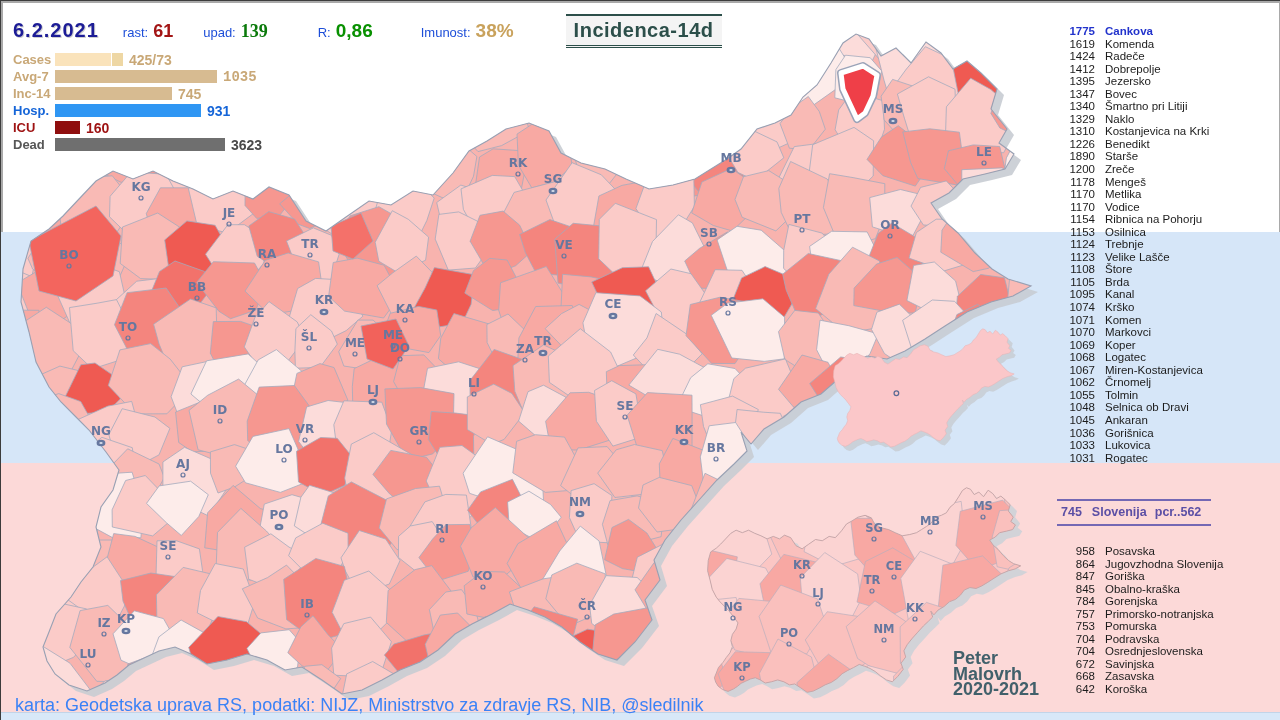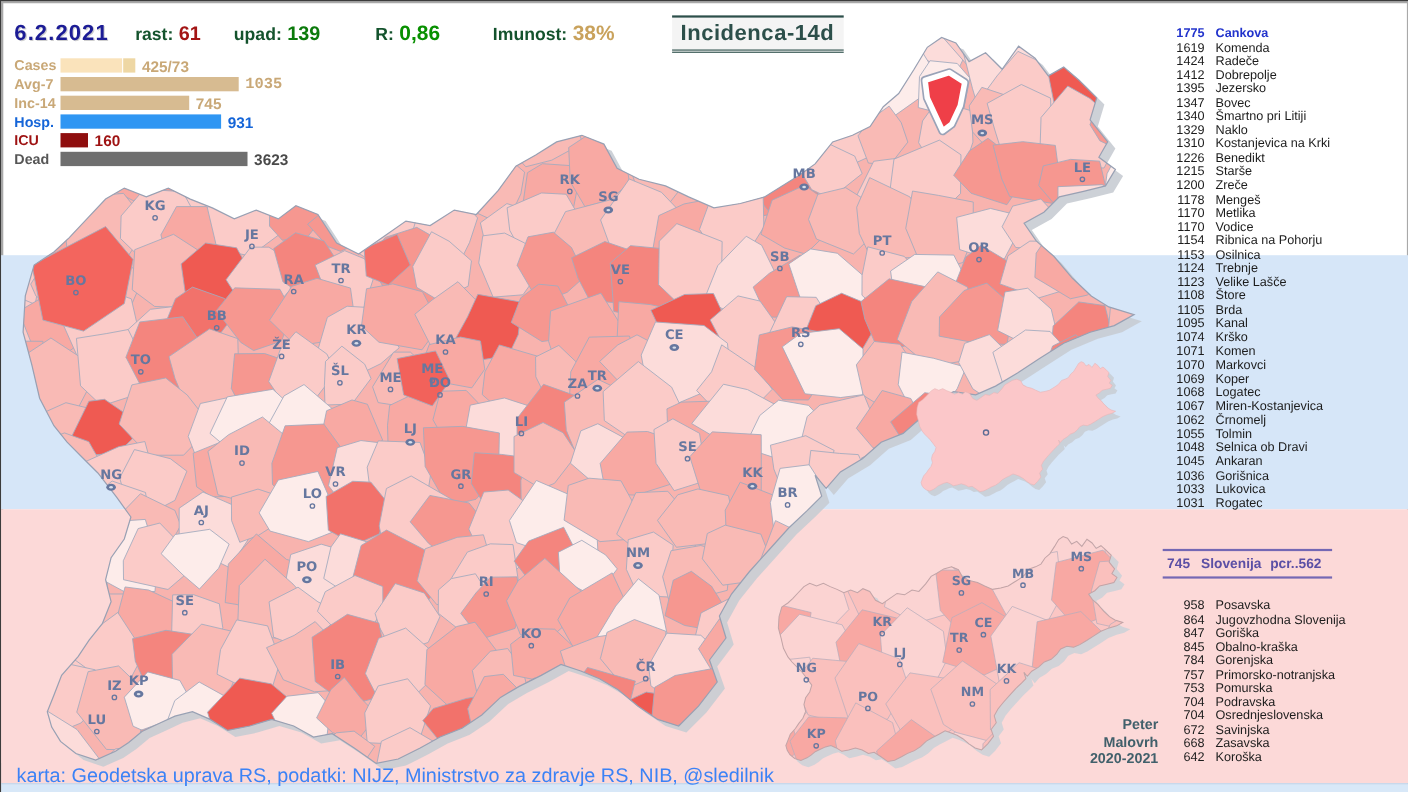--- a/index.html
+++ b/index.html
@@ -8,23 +8,23 @@
        box-shadow:inset 0 0 0 2px #a9a9a9;}
   .band{position:absolute;left:0;width:1280px;z-index:0;}
   #band-blue{top:231px;height:231px;background:#d6e6f8;}
   #band-pink{top:462px;height:249px;background:#fcd9d8;}
   #band-bottom{top:711px;height:9px;background:#d8e8f8;border-top:1px solid #c2d4e8;}
   #mapsvg{position:absolute;left:0;top:0;z-index:1;}
   .ovl{position:absolute;z-index:2;}
   
   #hdr{left:12px;top:13px;display:flex;align-items:baseline;white-space:nowrap;}
   #hdr .date{font-size:20px;font-weight:bold;color:#1c1c96;text-shadow:1px 1px 0 #cfcfcf;letter-spacing:1px;}
-  #hdr .lbl{color:#14532d;font-size:16px;font-weight:bold;}
+  #hdr .lbl{color:#1d4ed8;font-size:13px;font-weight:normal;}
   #hdr .v-rast{color:#a31515;font-size:18px;font-weight:bold;}
-  #hdr .v-upad{color:#0b7a0b;font-size:18px;font-weight:bold;}
+  #hdr .v-upad{color:#0b7a0b;font-size:18px;font-weight:bold;font-family:Liberation Serif, serif;}
   #hdr .v-r{color:#089000;font-size:19px;font-weight:bold;}
   #hdr .v-imu{color:#c9a25c;font-size:19px;font-weight:bold;}
   #mode-btn{margin-left:52px;color:#2c4f4a;font-size:20px;font-weight:bold;
      border-top:2px solid #2c4f4a;border-bottom:3px double #2c4f4a;padding:3px 8px;
      background:#f4f4f4;cursor:pointer;letter-spacing:.5px;}
   .gap1{margin-left:24px;} .gap2{margin-left:30px;} .gap3{margin-left:50px;} .gap4{margin-left:48px;text-align:center;}
   #hdr .lbl{margin-right:5px;}
   
   #bars{left:12px;top:50px;}
   .brow{display:flex;align-items:center;height:17px;}
@@ -35,22 +35,22 @@
   .rlist{left:1046px;width:225px;font-size:11.5px;color:#1c1c1c;}
   #muni-list{top:24px;} #region-list{top:544px;}
   .lrow{display:flex;line-height:12.55px;height:12.55px;}
   .lrow .val{width:48px;text-align:right;margin-right:10px;}
   .lrow.top{color:#2233cc;font-weight:bold;}
   #summary{left:1056px;top:498px;width:146px;color:#5b4fa5;font-weight:bold;font-size:12.5px;
      border-top:2px solid #7468b4;border-bottom:2px solid #7468b4;padding:4px 4px 5px 4px;white-space:nowrap;}
   #summary .sv{margin-right:10px;} #summary .se{margin-left:8px;}
   
   #credits{left:14px;top:694px;font-size:18px;color:#3b82f6;}
-  #signature{left:952px;top:650px;width:100px;text-align:right;color:#41606b;
-     font-weight:bold;font-size:13px;line-height:15.5px;}
+  #signature{left:952px;top:650px;width:100px;text-align:left;color:#41606b;
+     font-weight:bold;font-size:18px;line-height:15.5px;}
 </style>
 </head>
 <body>
 
 <div id="app">
   <div class="band" id="band-blue"></div>
   <div class="band" id="band-pink"></div>
   <div class="band" id="band-bottom"></div>
 
   <svg id="mapsvg" width="1280" height="720">
@@ -721,21 +721,21 @@
       </div>
       <div class="lrow">
         <span class="val">1310</span>
         <span>Kostanjevica na Krki</span>
       </div>
       <div class="lrow">
         <span class="val">1226</span>
         <span>Benedikt</span>
       </div>
       <div class="lrow">
-        <span class="val">1215</span>
+        <span class="val">1890</span>
         <span>Starše</span>
       </div>
       <div class="lrow">
         <span class="val">1200</span>
         <span>Zreče</span>
       </div>
       <div class="lrow">
         <span class="val">1178</span>
         <span>Mengeš</span>
       </div>

